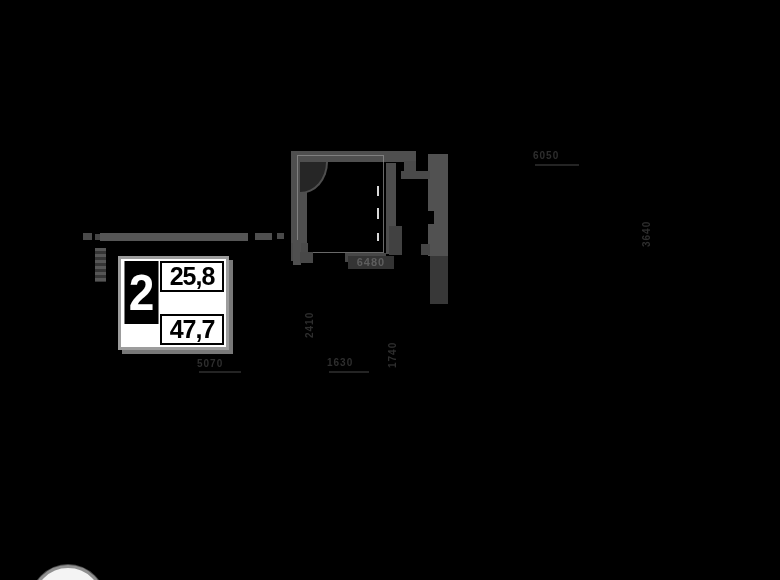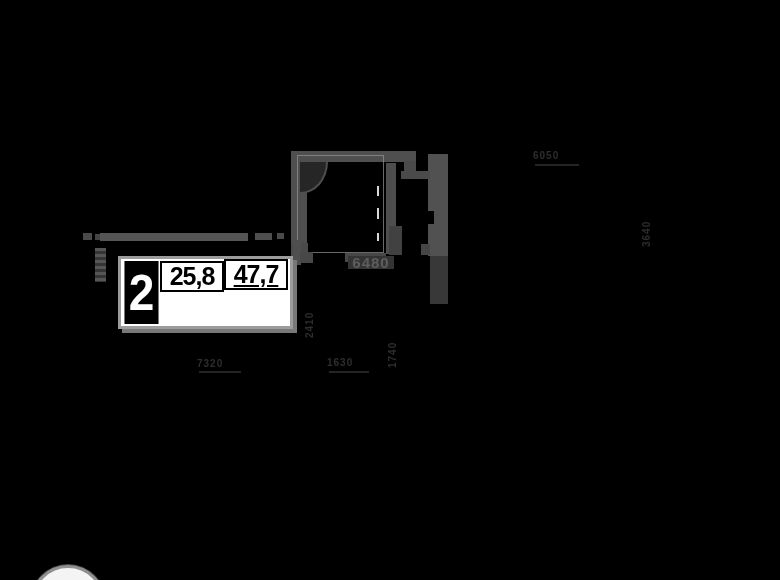--- a/index.html
+++ b/index.html
@@ -20,48 +20,48 @@
   .dash{position:absolute;width:2px;background:#d8d8d8;}
   .hatch{
     position:absolute;left:95px;top:248px;width:11px;height:34px;
     background:repeating-linear-gradient(180deg,#565656 0 3px,#353535 3px 6px);
   }
   .dim-band{
     position:absolute;left:348px;top:256px;width:46px;height:13px;
     background:#343434;display:flex;align-items:center;justify-content:center;
   }
   .dim-band span{
-    font-size:15px;font-weight:bold;color:#5e5e5e;letter-spacing:1px;
+    font-size:11px;font-weight:bold;color:#5e5e5e;letter-spacing:1px;
     filter:blur(0.3px);line-height:13px;
   }
   .dim-faint{
     position:absolute;color:#2e2e2e;font-size:10px;font-weight:bold;
     letter-spacing:1px;filter:blur(0.6px);white-space:nowrap;
   }
   .dim-faint.vert{transform:rotate(-90deg);transform-origin:left top;}
   .dim-line{position:absolute;height:2px;background:#242424;filter:blur(0.4px);}
   .badge{
     position:absolute;left:118px;top:256px;
     background:#ffffff;border:3px solid #9c9c9c;
     box-shadow:4px 4px 0 #787878;
     padding:2px;display:flex;cursor:pointer;
   }
   .badge-rooms{
     width:37px;height:63px;background:#000;color:#fff;
     display:flex;align-items:center;justify-content:center;
     font-size:50px;font-weight:bold;line-height:1;
     transform:scaleX(0.92);
   }
-  .badge-areas{display:flex;}
+  .badge-areas{display:flex;flex-direction:column;gap:24px;}
   .badge-area{
     width:60px;height:27px;background:#fff;color:#000;
     border:2px solid #000;display:flex;align-items:center;justify-content:center;
     font-size:25px;font-weight:bold;letter-spacing:-1px;line-height:1;
   }
-  .badge-area + .badge-area{margin-top:-2px;text-decoration:underline;}
+  .badge-area + .badge-area{margin-top:-2px;}
   .circle-button{
     position:absolute;left:31px;top:565px;width:68px;height:68px;
     border-radius:50%;background:#f4f4f4;border:3px solid #909090;
     box-shadow:0 0 0 1px #4a4a4a;cursor:pointer;
   }
 </style>
 </head>
 <body>
 
 <div id="stage">
@@ -94,21 +94,21 @@
   <div class="wall" style="left:300px;top:252px;width:13px;height:11px;background:#484848;"></div>
   <div class="hatch"></div>
 
   <div class="dim-band">
     <span>6480</span>
   </div>
 
   <div class="dim-faint" style="left:533px;top:150px;">6050</div>
   <div class="dim-line" style="left:535px;top:164px;width:44px;"></div>
 
-  <div class="dim-faint" style="left:197px;top:358px;">7320</div>
+  <div class="dim-faint" style="left:197px;top:358px;">5070</div>
   <div class="dim-line" style="left:199px;top:371px;width:42px;"></div>
 
   <div class="dim-faint" style="left:327px;top:357px;">1630</div>
   <div class="dim-line" style="left:329px;top:371px;width:40px;"></div>
 
   <div class="dim-faint vert" style="left:641px;top:247px;">3640</div>
   <div class="dim-faint vert" style="left:304px;top:338px;">2410</div>
   <div class="dim-faint vert" style="left:387px;top:368px;">1740</div>
 
   <div class="badge">

